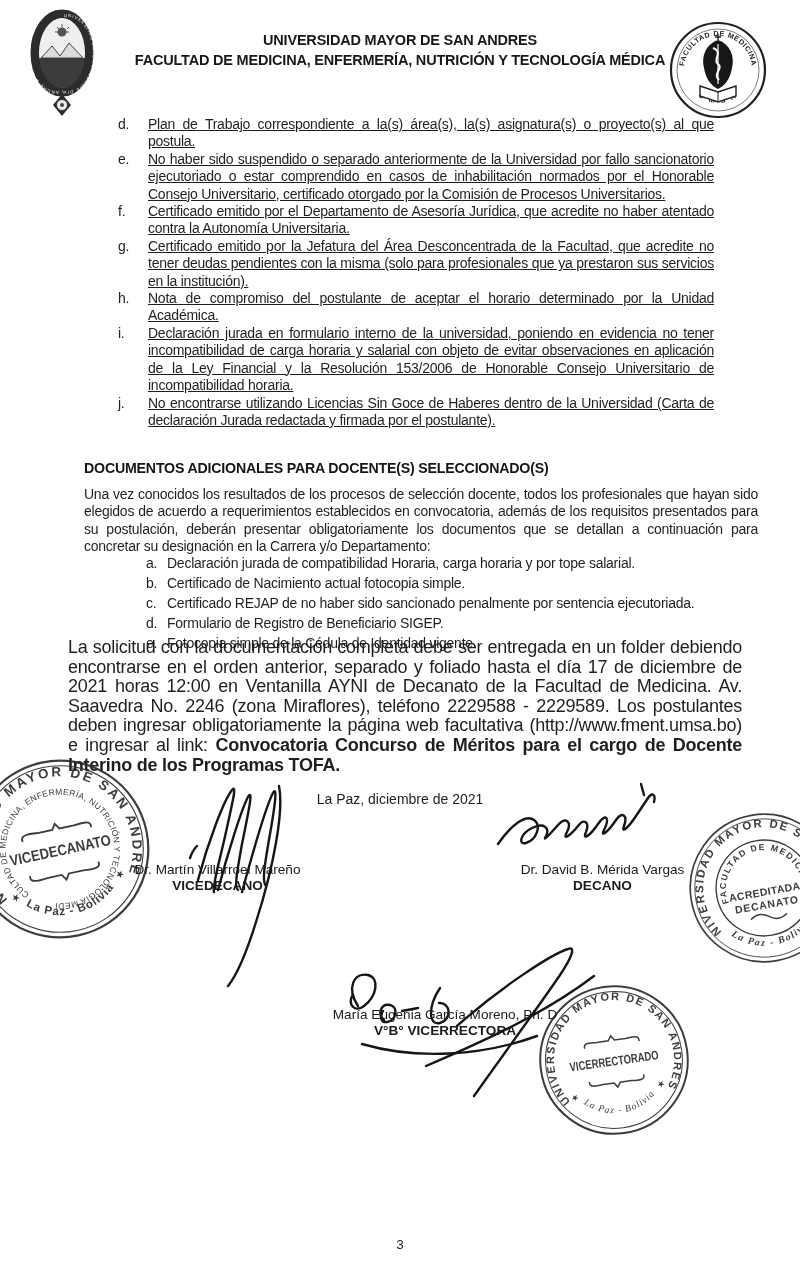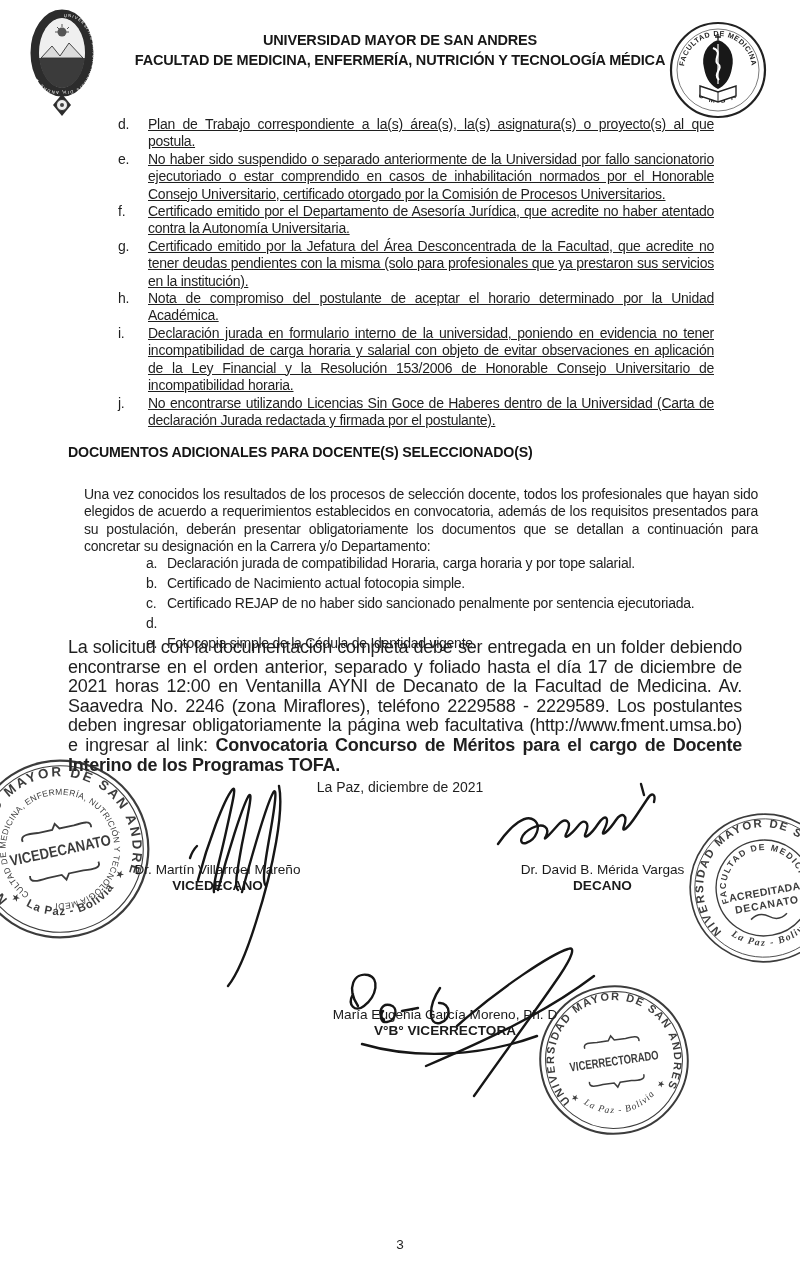--- a/index.html
+++ b/index.html
@@ -13,28 +13,28 @@
   #title1{top:32px;font-size:14.5px;}
   #title2{top:52px;font-size:14.5px;}
   .logo{position:absolute;}
   #logo-left{left:14px;top:6px;}
   #logo-right{left:666px;top:20px;}
   
   .req-list{position:absolute;left:118px;top:116px;width:596px;font-size:14px;line-height:17.4px;letter-spacing:-0.25px;}
   .req-item{display:flex;}
   .req-item .marker{width:30px;flex:0 0 30px;}
   .req-item .txt{flex:1;text-align:justify;text-decoration:underline;}
-  .section-heading{position:absolute;left:68px;top:444px;margin:0;font-size:14.2px;font-weight:bold;letter-spacing:-0.2px;color:#161616;}
+  .section-heading{position:absolute;left:68px;top:444px;margin:16px;font-size:14.2px;font-weight:bold;letter-spacing:-0.2px;color:#161616;}
   .intro{position:absolute;left:68px;top:470px;width:674px;margin:16px;font-size:14px;line-height:17.4px;letter-spacing:-0.25px;text-align:justify;}
   .add-list{position:absolute;left:146px;top:553px;width:565px;font-size:14px;line-height:20px;letter-spacing:-0.25px;}
   .add-item{display:flex;}
   .add-item .marker{width:21px;flex:0 0 21px;}
   .closing{position:absolute;left:68px;top:638px;width:674px;margin:0;font-size:18px;line-height:19.6px;letter-spacing:-0.25px;text-align:justify;}
   .closing .bold{font-weight:bold;}
-  .dateline{position:absolute;left:0;right:0;top:779px;margin:0;text-align:center;font-size:14px;}
+  .dateline{position:absolute;left:0;right:0;top:779px;margin:12px;text-align:center;font-size:14px;}
   
   .stamp{position:absolute;z-index:2;opacity:.93;}
   #stamp-vicedecanato{left:-32px;top:757px;}
   #stamp-decanato{left:688px;top:812px;}
   #stamp-vicerrectorado{left:538px;top:984px;}
   .sig{position:absolute;z-index:5;}
   #sig-vicedecano{left:182px;top:780px;}
   #sig-decano{left:492px;top:782px;}
   #sig-vicerrectora{left:322px;top:944px;}
   .sig-block{position:absolute;z-index:3;text-align:center;font-size:13.6px;line-height:15px;color:#1b1b1b;}
@@ -146,20 +146,21 @@
     <div class="add-item">
         <span class="marker">b.</span>
         <div class="txt">Certificado de Nacimiento actual fotocopia simple.</div>
       </div>
     <div class="add-item">
         <span class="marker">c.</span>
         <div class="txt">Certificado REJAP de no haber sido sancionado penalmente por sentencia ejecutoriada.</div>
       </div>
     <div class="add-item">
         <span class="marker">d.</span>
+        <div class="txt">Formulario de Registro de Beneficiario SIGEP.</div>
       </div>
     <div class="add-item">
         <span class="marker">e.</span>
         <div class="txt">Fotocopia simple de la Cédula de Identidad vigente.</div>
       </div>
   </div>
 
   <p class="closing"><span>La solicitud con la documentación completa debe ser entregada en un folder debiendo encontrarse en el orden anterior, separado y foliado hasta el día 17 de diciembre de 2021 horas 12:00 en Ventanilla AYNI de Decanato de la Facultad de Medicina. Av. Saavedra No. 2246 (zona Miraflores), teléfono 2229588 - 2229589. Los postulantes deben ingresar obligatoriamente la página web facultativa (http://www.fment.umsa.bo) e ingresar al link: </span><span class="bold">Convocatoria Concurso de Méritos para el cargo de Docente Interino de  los Programas TOFA.</span></p>
 
   <p class="dateline">La Paz, diciembre de 2021</p>

